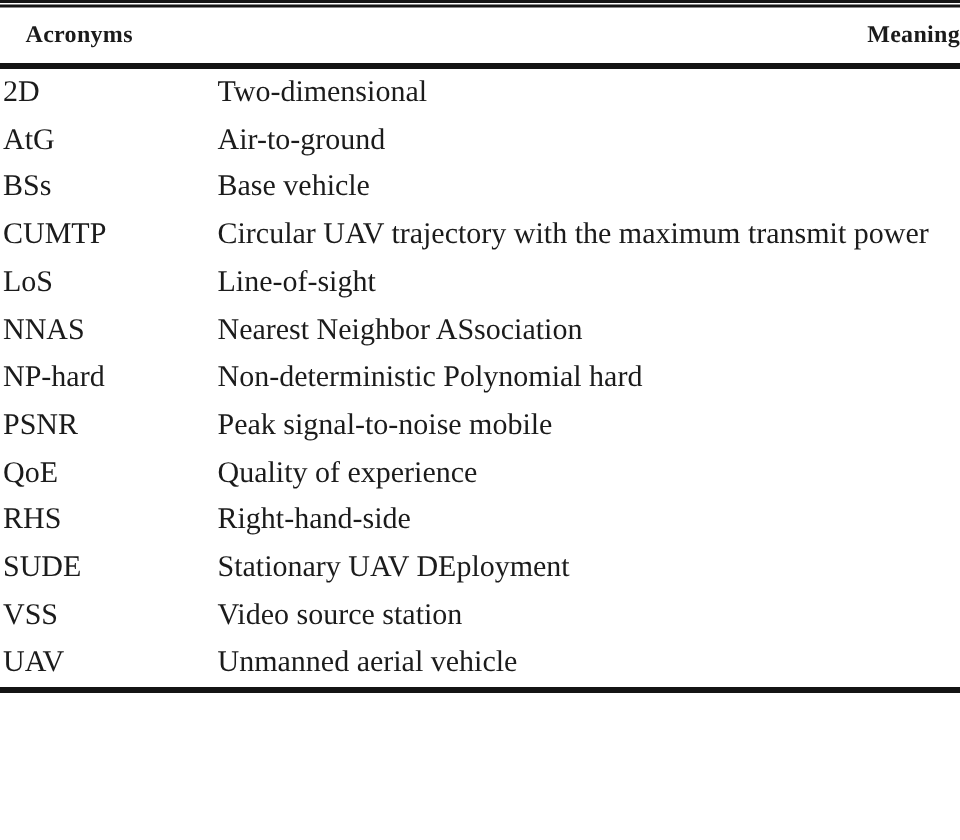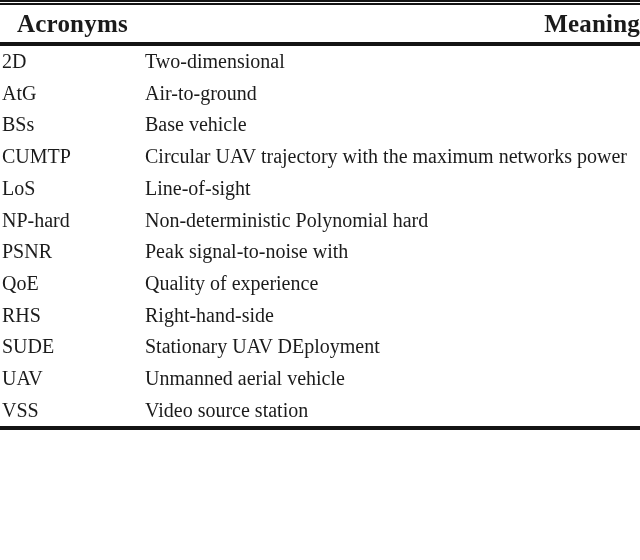--- a/index.html
+++ b/index.html
@@ -33,21 +33,21 @@
   }
   .rule-bottom {
     height: 4px;
     background: #141414;
   }
   .header-row {
     display: flex;
     align-items: center;
     height: 37px;
     font-weight: bold;
-    font-size: 25px;
+    font-size: 16px;
     letter-spacing: 0.2px;
   }
   .header-cell-acronyms {
     box-sizing: border-box;
     width: 143px;
     padding-left: 17px;
   }
   .header-cell-meaning {
     flex: 1;
     text-align: right;
@@ -97,52 +97,56 @@
         <tr>
     <td class="acr">AtG</td>
     <td class="mean">Air-to-ground</td>
   </tr>
         <tr>
     <td class="acr">BSs</td>
     <td class="mean">Base vehicle</td>
   </tr>
         <tr>
     <td class="acr">CUMTP</td>
-    <td class="mean">Circular UAV trajectory with the maximum networks power</td>
+    <td class="mean">Circular UAV trajectory with the maximum transmit power</td>
   </tr>
         <tr>
     <td class="acr">LoS</td>
     <td class="mean">Line-of-sight</td>
+  </tr>
+        <tr>
+    <td class="acr">NNAS</td>
+    <td class="mean">Nearest Neighbor ASsociation</td>
   </tr>
         <tr>
     <td class="acr">NP-hard</td>
     <td class="mean">Non-deterministic Polynomial hard</td>
   </tr>
         <tr>
     <td class="acr">PSNR</td>
-    <td class="mean">Peak signal-to-noise with</td>
+    <td class="mean">Peak signal-to-noise mobile</td>
   </tr>
         <tr>
     <td class="acr">QoE</td>
     <td class="mean">Quality of experience</td>
   </tr>
         <tr>
     <td class="acr">RHS</td>
     <td class="mean">Right-hand-side</td>
   </tr>
         <tr>
     <td class="acr">SUDE</td>
     <td class="mean">Stationary UAV DEployment</td>
   </tr>
         <tr>
+    <td class="acr">VSS</td>
+    <td class="mean">Video source station</td>
+  </tr>
+        <tr>
     <td class="acr">UAV</td>
     <td class="mean">Unmanned aerial vehicle</td>
-  </tr>
-        <tr>
-    <td class="acr">VSS</td>
-    <td class="mean">Video source station</td>
   </tr>
       </tbody>
   </table>
 
   <div class="rule-bottom"></div>
 
 </div>
 
 </body></html>

